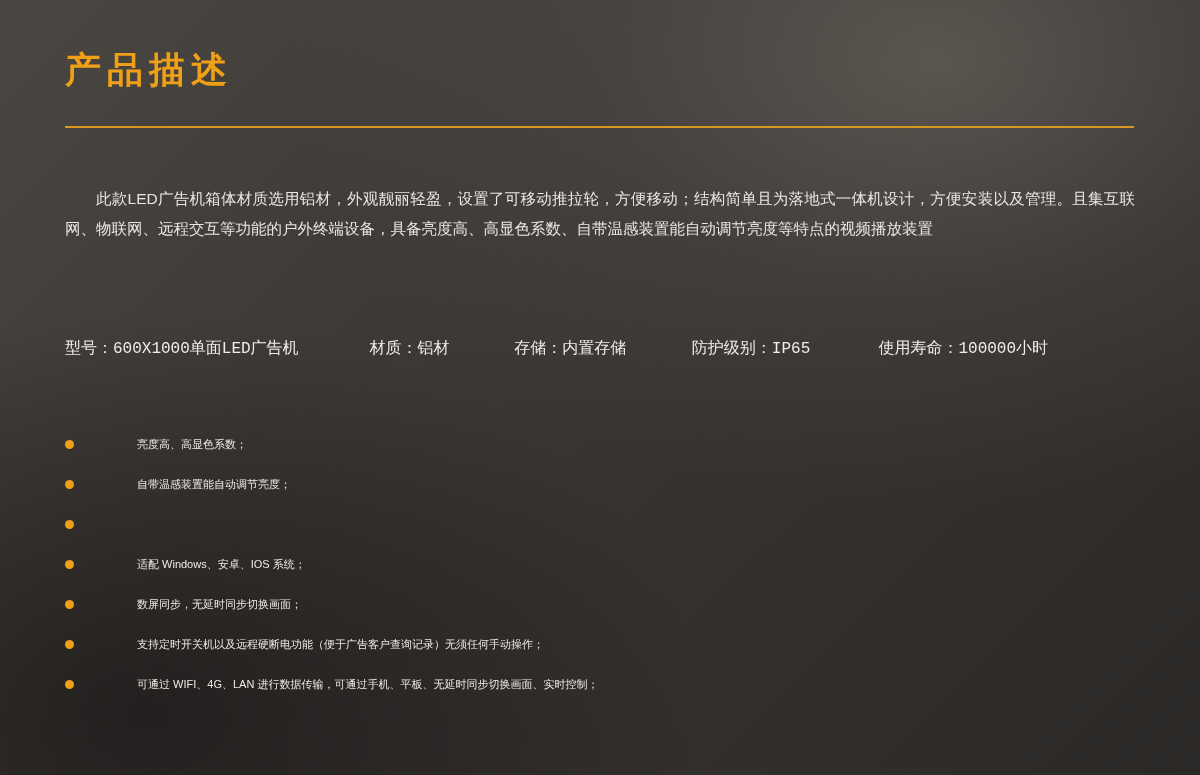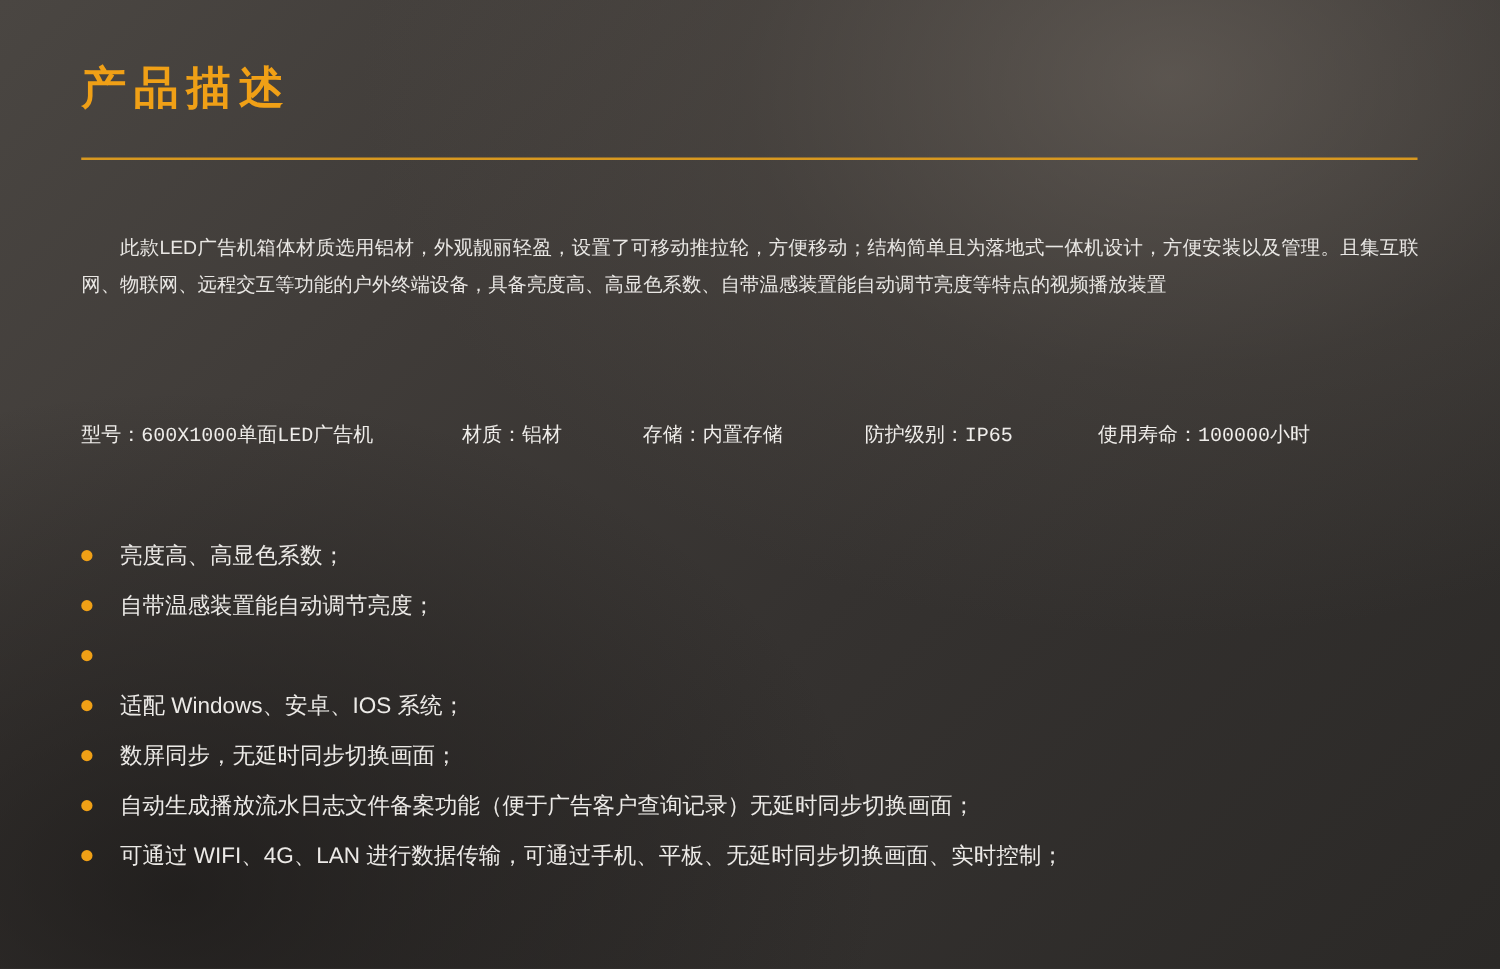--- a/index.html
+++ b/index.html
@@ -70,22 +70,23 @@
   .features {
     position: absolute;
     left: 65px;
     top: 424px;
     width: 1070px;
   }
   .feature {
     display: flex;
     align-items: center;
     height: 40px;
-    font-size: 18px;
+    font-size: 11px;
     color: #eceae7;
+    gap: 41px;
   }
   .bullet {
     width: 9px;
     height: 9px;
     border-radius: 50%;
     background: #f0a016;
     margin-right: 22px;
     flex: 0 0 auto;
     display: inline-block;
   }
@@ -134,21 +135,21 @@
     <div class="feature">
       <span class="bullet"></span>
       <span>适配 Windows、安卓、IOS 系统；</span>
     </div>
     <div class="feature">
       <span class="bullet"></span>
       <span>数屏同步，无延时同步切换画面；</span>
     </div>
     <div class="feature">
       <span class="bullet"></span>
-      <span>自动生成播放流水日志文件备案功能（便于广告客户查询记录）无延时同步切换画面；</span>
+      <span>支持定时开关机以及远程硬断电功能（便于广告客户查询记录）无须任何手动操作；</span>
     </div>
     <div class="feature">
       <span class="bullet"></span>
       <span>可通过 WIFI、4G、LAN 进行数据传输，可通过手机、平板、无延时同步切换画面、实时控制；</span>
     </div>
   </div>
 
 </div>
 
 </body></html>

